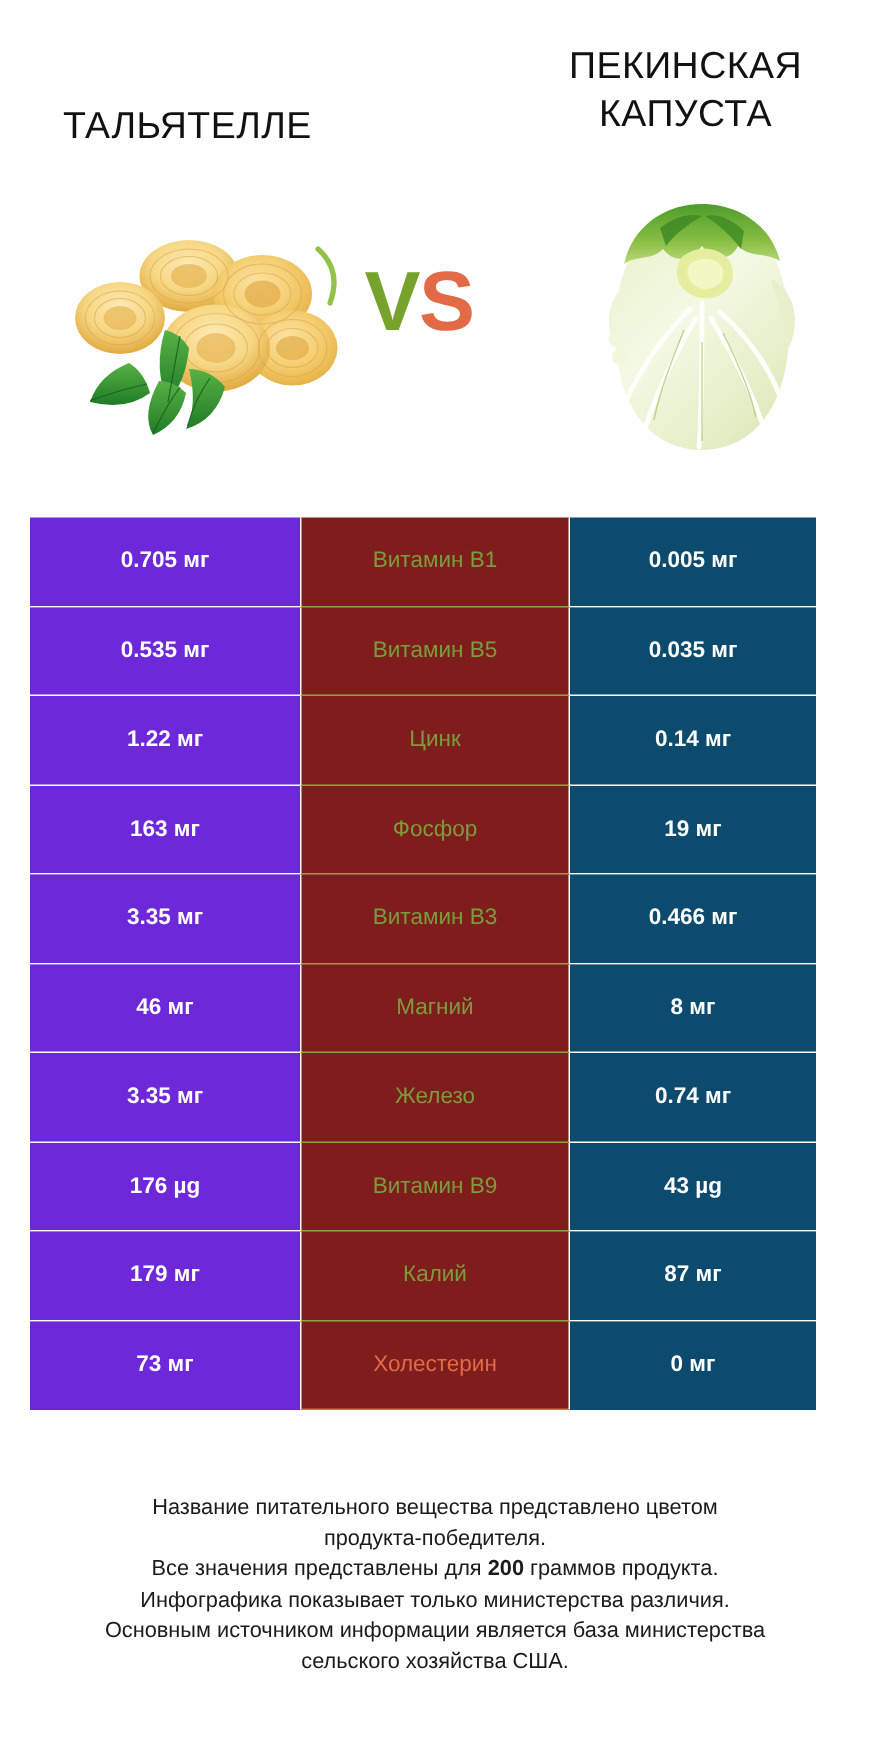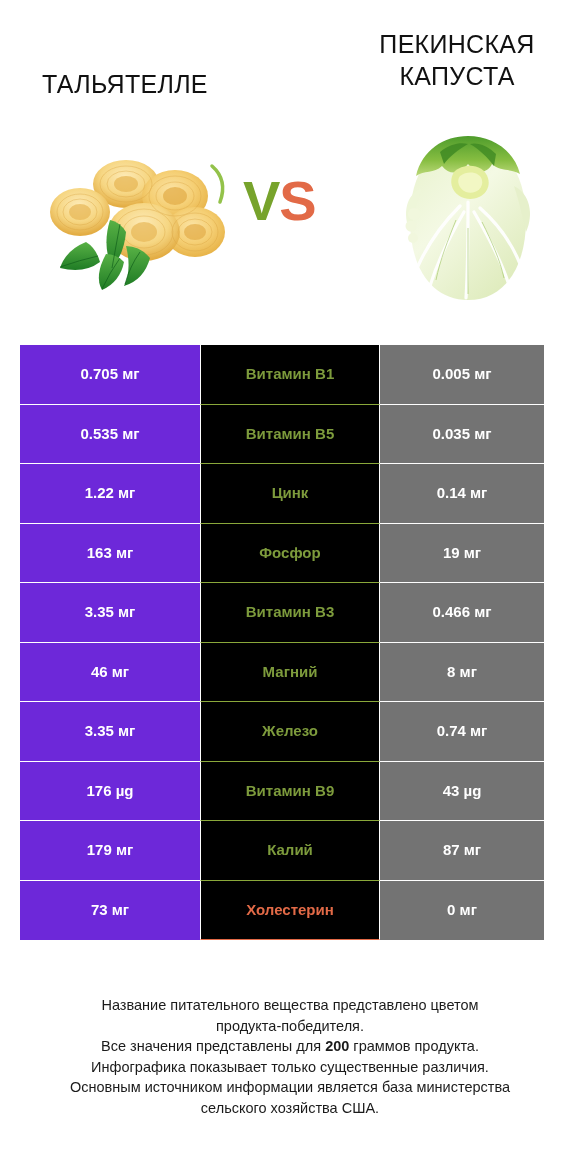--- a/index.html
+++ b/index.html
@@ -90,30 +90,30 @@
   }
   .cell-left {
     width: 180px;
     background: #6d28d9;
     color: #ffffff;
     font-weight: 600;
     border-bottom: 1.5px solid #ffffff;
   }
   .cell-right {
     width: 164px;
-    background: #737373;
+    background: #0c4a6e;
     color: #ffffff;
     font-weight: 600;
     border-bottom: 1.5px solid #ffffff;
   }
   .cell-mid {
     width: 180px;
-    background: #000000;
+    background: #7f1d1d;
     color: #7d9b3c;
-    font-weight: 700;
+    font-weight: 400;
     border-bottom: 1.5px solid #8aa83a;
     border-left: 1.5px solid #ffffff;
     border-right: 1.5px solid #ffffff;
   }
   .row:last-child .cell-left,
   .row:last-child .cell-right {
     border-bottom: none;
   }
   
   .row.win-right .cell-mid {
@@ -307,16 +307,16 @@
     <div class="cell cell-left">73 мг</div>
     <div class="cell cell-mid">Холестерин</div>
     <div class="cell cell-right">0 мг</div>
   </div>
 </div>
 
 <div class="footer">
   <p>Название питательного вещества представлено цветом</p>
   <p>продукта-победителя.</p>
   <p><span>Все значения представлены для </span><b>200</b><span> граммов продукта.</span></p>
-  <p>Инфографика показывает только существенные различия.</p>
+  <p>Инфографика показывает только министерства различия.</p>
   <p>Основным источником информации является база министерства</p>
   <p>сельского хозяйства США.</p>
 </div>
 
 </body></html>

